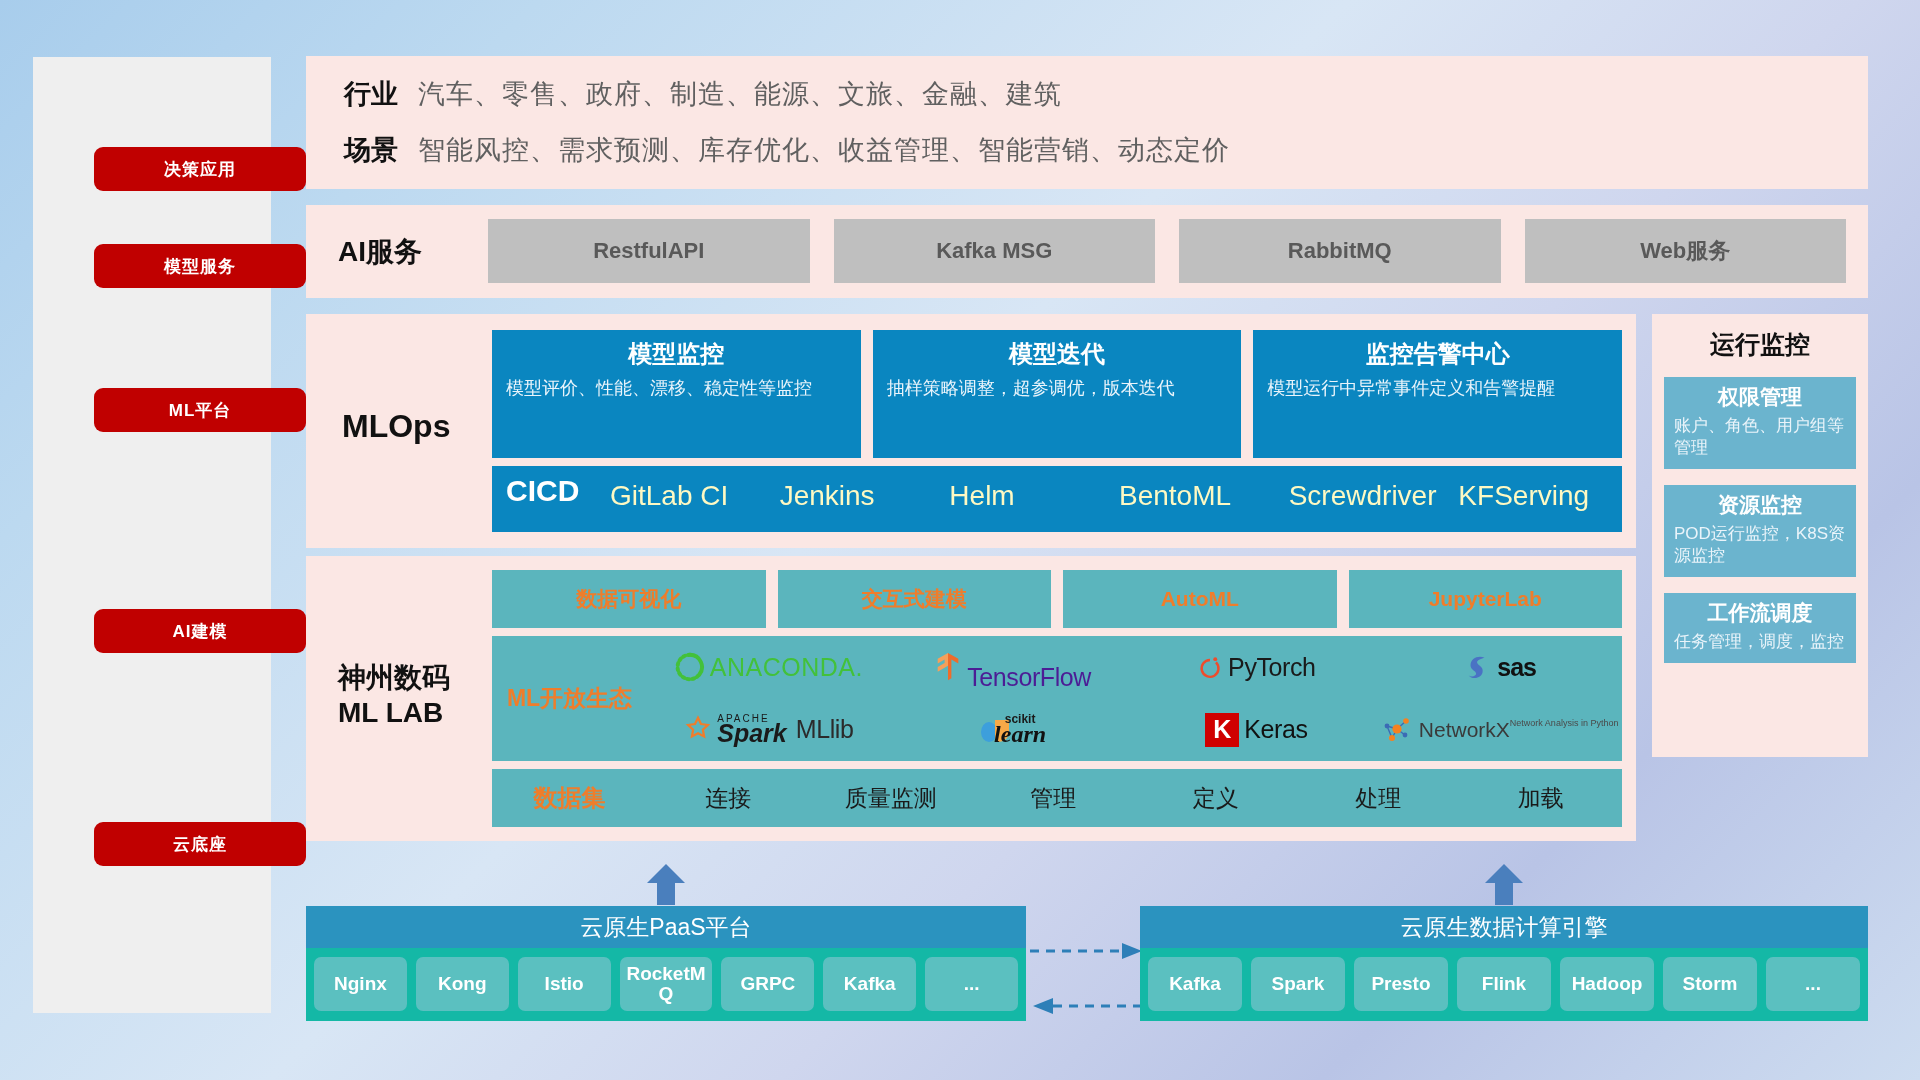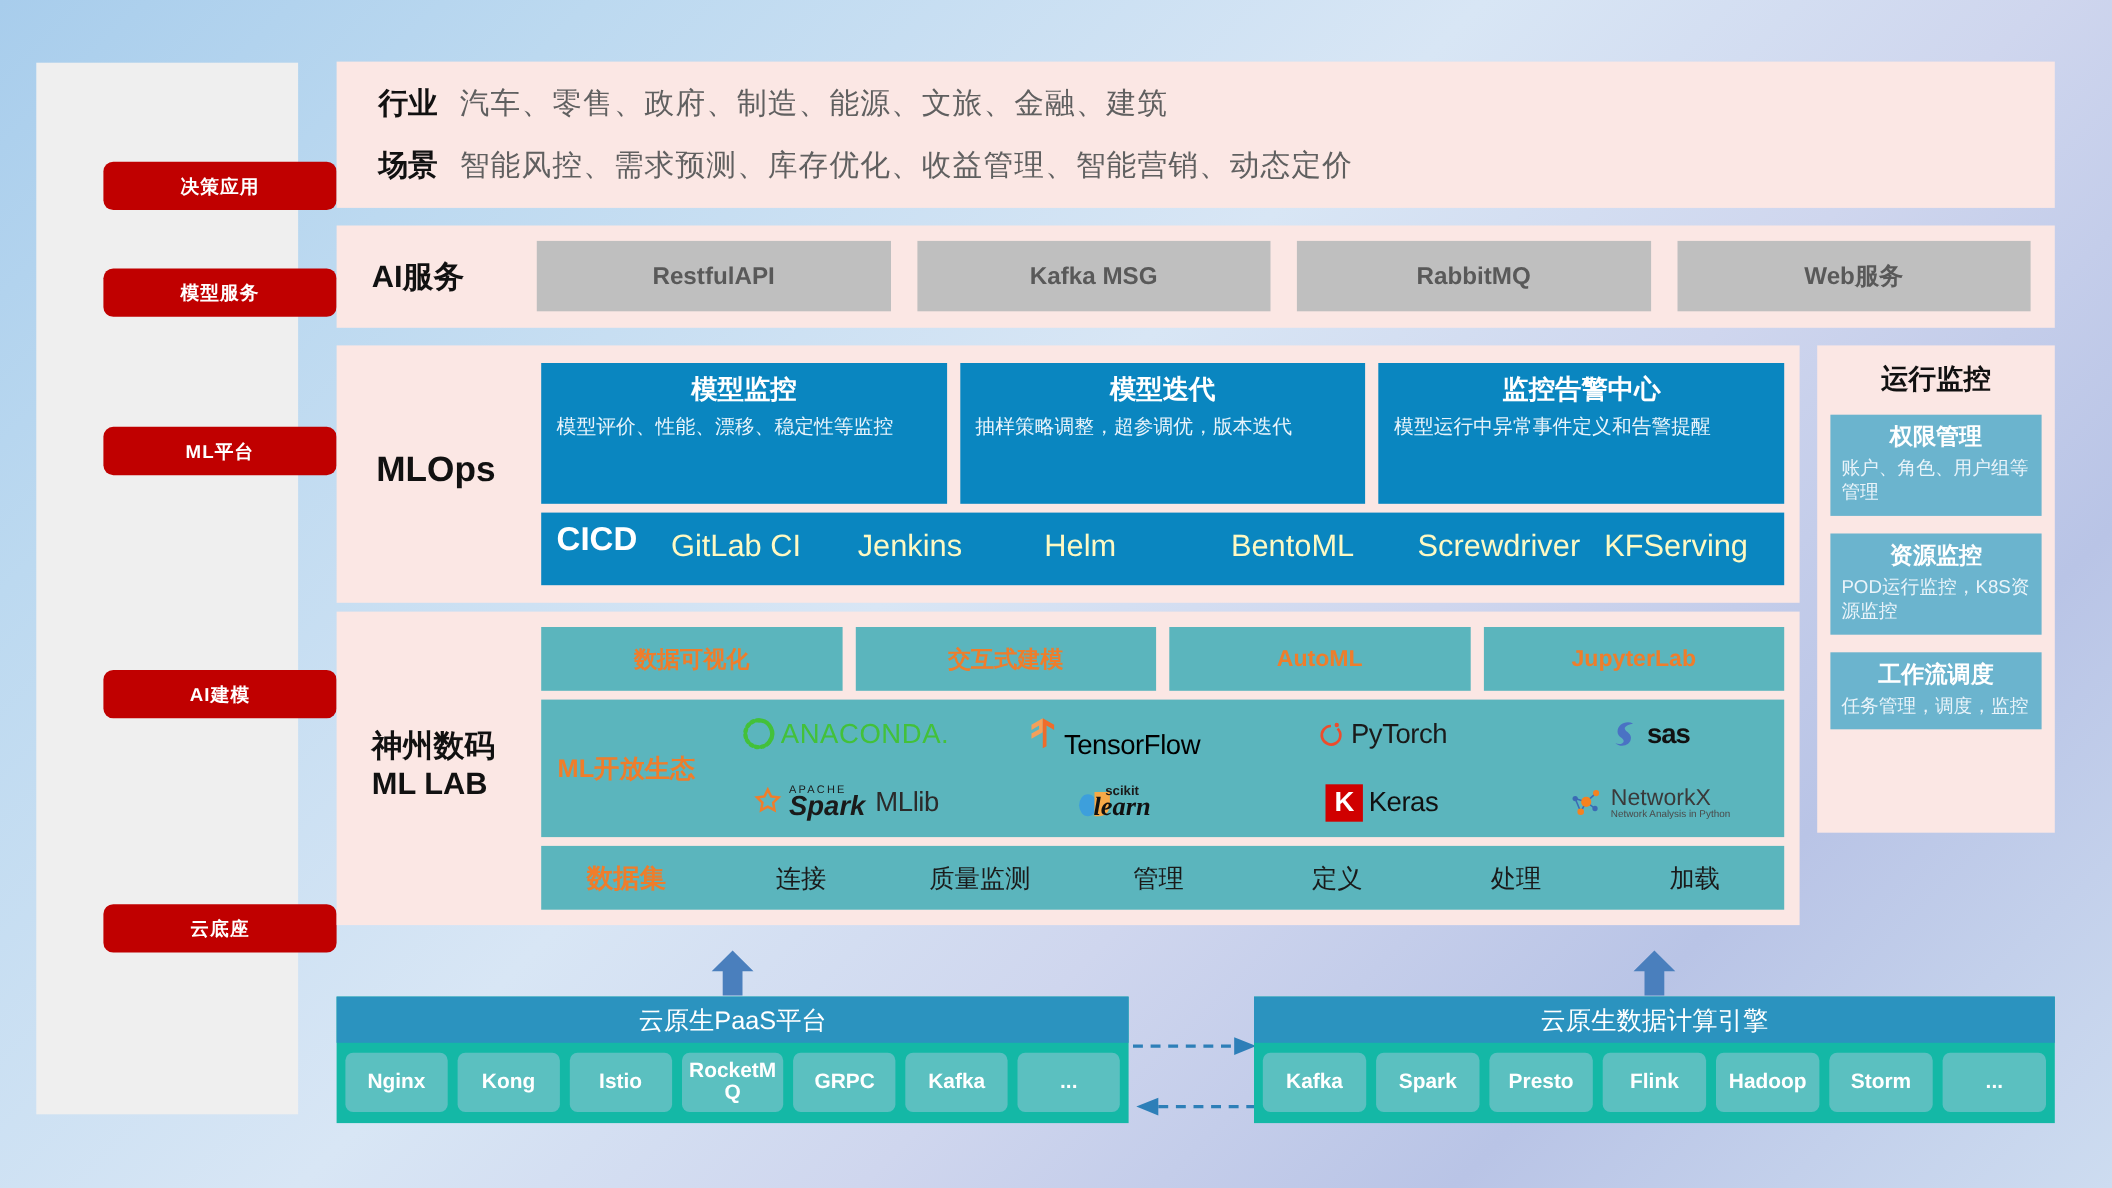--- a/index.html
+++ b/index.html
@@ -218,21 +218,21 @@
             <path d="M26 24A13 13 0 0 0 16 3" fill="none" stroke="#43c13a" stroke-width="4.2" stroke-linecap="round"></path>
           </svg>
           <span class="txt" style="color:#43c13a;font-weight:400;letter-spacing:.5px;">ANACONDA.</span>
         </div>
 
         <div class="logo">
           <svg width="28" height="30" viewBox="0 0 28 32">
             <path d="M14 1 3 7.2v5.1l7.4-4.2v3.6L3 15.9v5.1L14 14.7z" fill="#f5a05a"></path>
             <path d="M14 1l11 6.2v5.1l-7.4-4.2v20l-3.6 2V1z" fill="#ef6c2b"></path>
           </svg>
-          <span class="txt" style="color:#000000;margin-top:20px;">TensorFlow</span>
+          <span class="txt" style="color:#4c1d95;margin-top:20px;">TensorFlow</span>
         </div>
 
         <div class="logo">
           <svg width="26" height="30" viewBox="0 0 26 32">
             <path d="M13 8.5a9 9 0 1 0 6.4 2.6" fill="none" stroke="#ee4c2c" stroke-width="2.6"></path>
             <circle cx="18.6" cy="7.6" r="2.1" fill="#ee4c2c"></circle>
           </svg>
           <span class="txt" style="color:#1a1a1a;">PyTorch</span>
         </div>
 
@@ -274,21 +274,21 @@
           <svg width="32" height="30" viewBox="0 0 32 30">
             <g stroke="#3b6bb5" stroke-width="1.4" fill="none">
               <path d="M15 14 L5 11 M15 14 L24 6 M15 14 L23 20 M15 14 L10 23 M5 11 L10 23"></path>
             </g>
             <circle cx="15" cy="14" r="4.6" fill="#f58220"></circle>
             <circle cx="24" cy="6" r="2.8" fill="#f58220"></circle>
             <circle cx="5" cy="11" r="2.4" fill="#3b6bb5"></circle>
             <circle cx="23" cy="20" r="2.4" fill="#3b6bb5"></circle>
             <circle cx="10" cy="23" r="3" fill="#f58220"></circle>
           </svg>
-          <span style="display:flex;flex-direction:column;line-height:1;">
+          <span style="display:flex;flex-direction:row;line-height:1;">
             <span style="font-size:21px;color:#3a3a3a;">NetworkX</span>
             <span style="font-size:9px;color:#4a4a4a;">Network Analysis in Python</span>
           </span>
         </div>
 
       </div>
     </div>
 
     <div id="dataset-bar">
       <div id="dataset-title">数据集</div>

